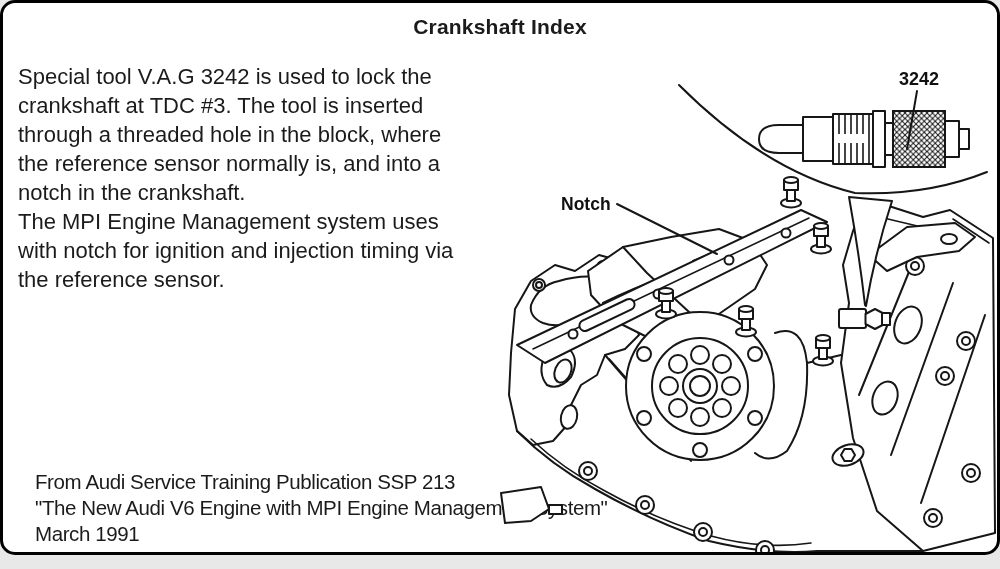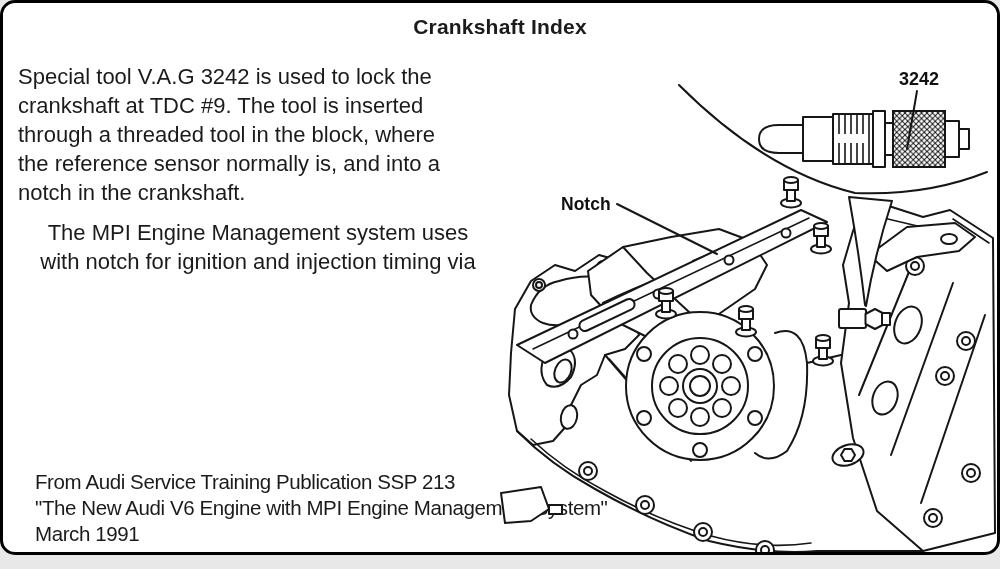--- a/index.html
+++ b/index.html
@@ -16,49 +16,50 @@
   }
   .title{
     position:absolute;top:12px;left:0;width:100%;
     text-align:center;
     font-size:21px;font-weight:bold;letter-spacing:.2px;
   }
   .bodytext{
     position:absolute;left:15px;top:59px;width:480px;
     font-size:22px;line-height:29px;
   }
-  .para2{margin-top:11px;text-align:center;}
+  .para2{}
   .attribution{
     position:absolute;left:32px;top:466px;width:620px;
     font-size:20.5px;line-height:26px;letter-spacing:-0.4px;
   }
   svg.diagram{position:absolute;left:0;top:0;width:1000px;height:569px;}
   svg .ln{fill:none;stroke:#161616;stroke-width:2;stroke-linejoin:round;stroke-linecap:round;}
   svg .sh{fill:#ffffff;stroke:#161616;stroke-width:2;stroke-linejoin:round;stroke-linecap:round;}
   svg .thin{stroke-width:1.6;}
   svg .lbl{font-family:"Liberation Sans",sans-serif;font-weight:bold;fill:#111;}
 </style>
 </head>
 <body>
 
 <div class="page">
 
   <div class="title">Crankshaft Index</div>
 
   <div class="bodytext">
     <div>
       <div>Special tool V.A.G 3242 is used to lock the</div>
-      <div>crankshaft at TDC #9. The tool is inserted</div>
-      <div>through a threaded tool in the block, where</div>
+      <div>crankshaft at TDC #3. The tool is inserted</div>
+      <div>through a threaded hole in the block, where</div>
       <div>the reference sensor normally is, and into a</div>
       <div>notch in the crankshaft.</div>
     </div>
     <div class="para2">
       <div>The MPI Engine Management system uses</div>
       <div>with notch for ignition and injection timing via</div>
+      <div>the reference sensor.</div>
     </div>
   </div>
 
   <div class="attribution">
     <div>From Audi Service Training Publication SSP 213</div>
     <div>"The New Audi V6 Engine with MPI Engine Management System"</div>
     <div>March 1991</div>
   </div>
 
   <svg class="diagram" viewBox="0 0 1000 569">

